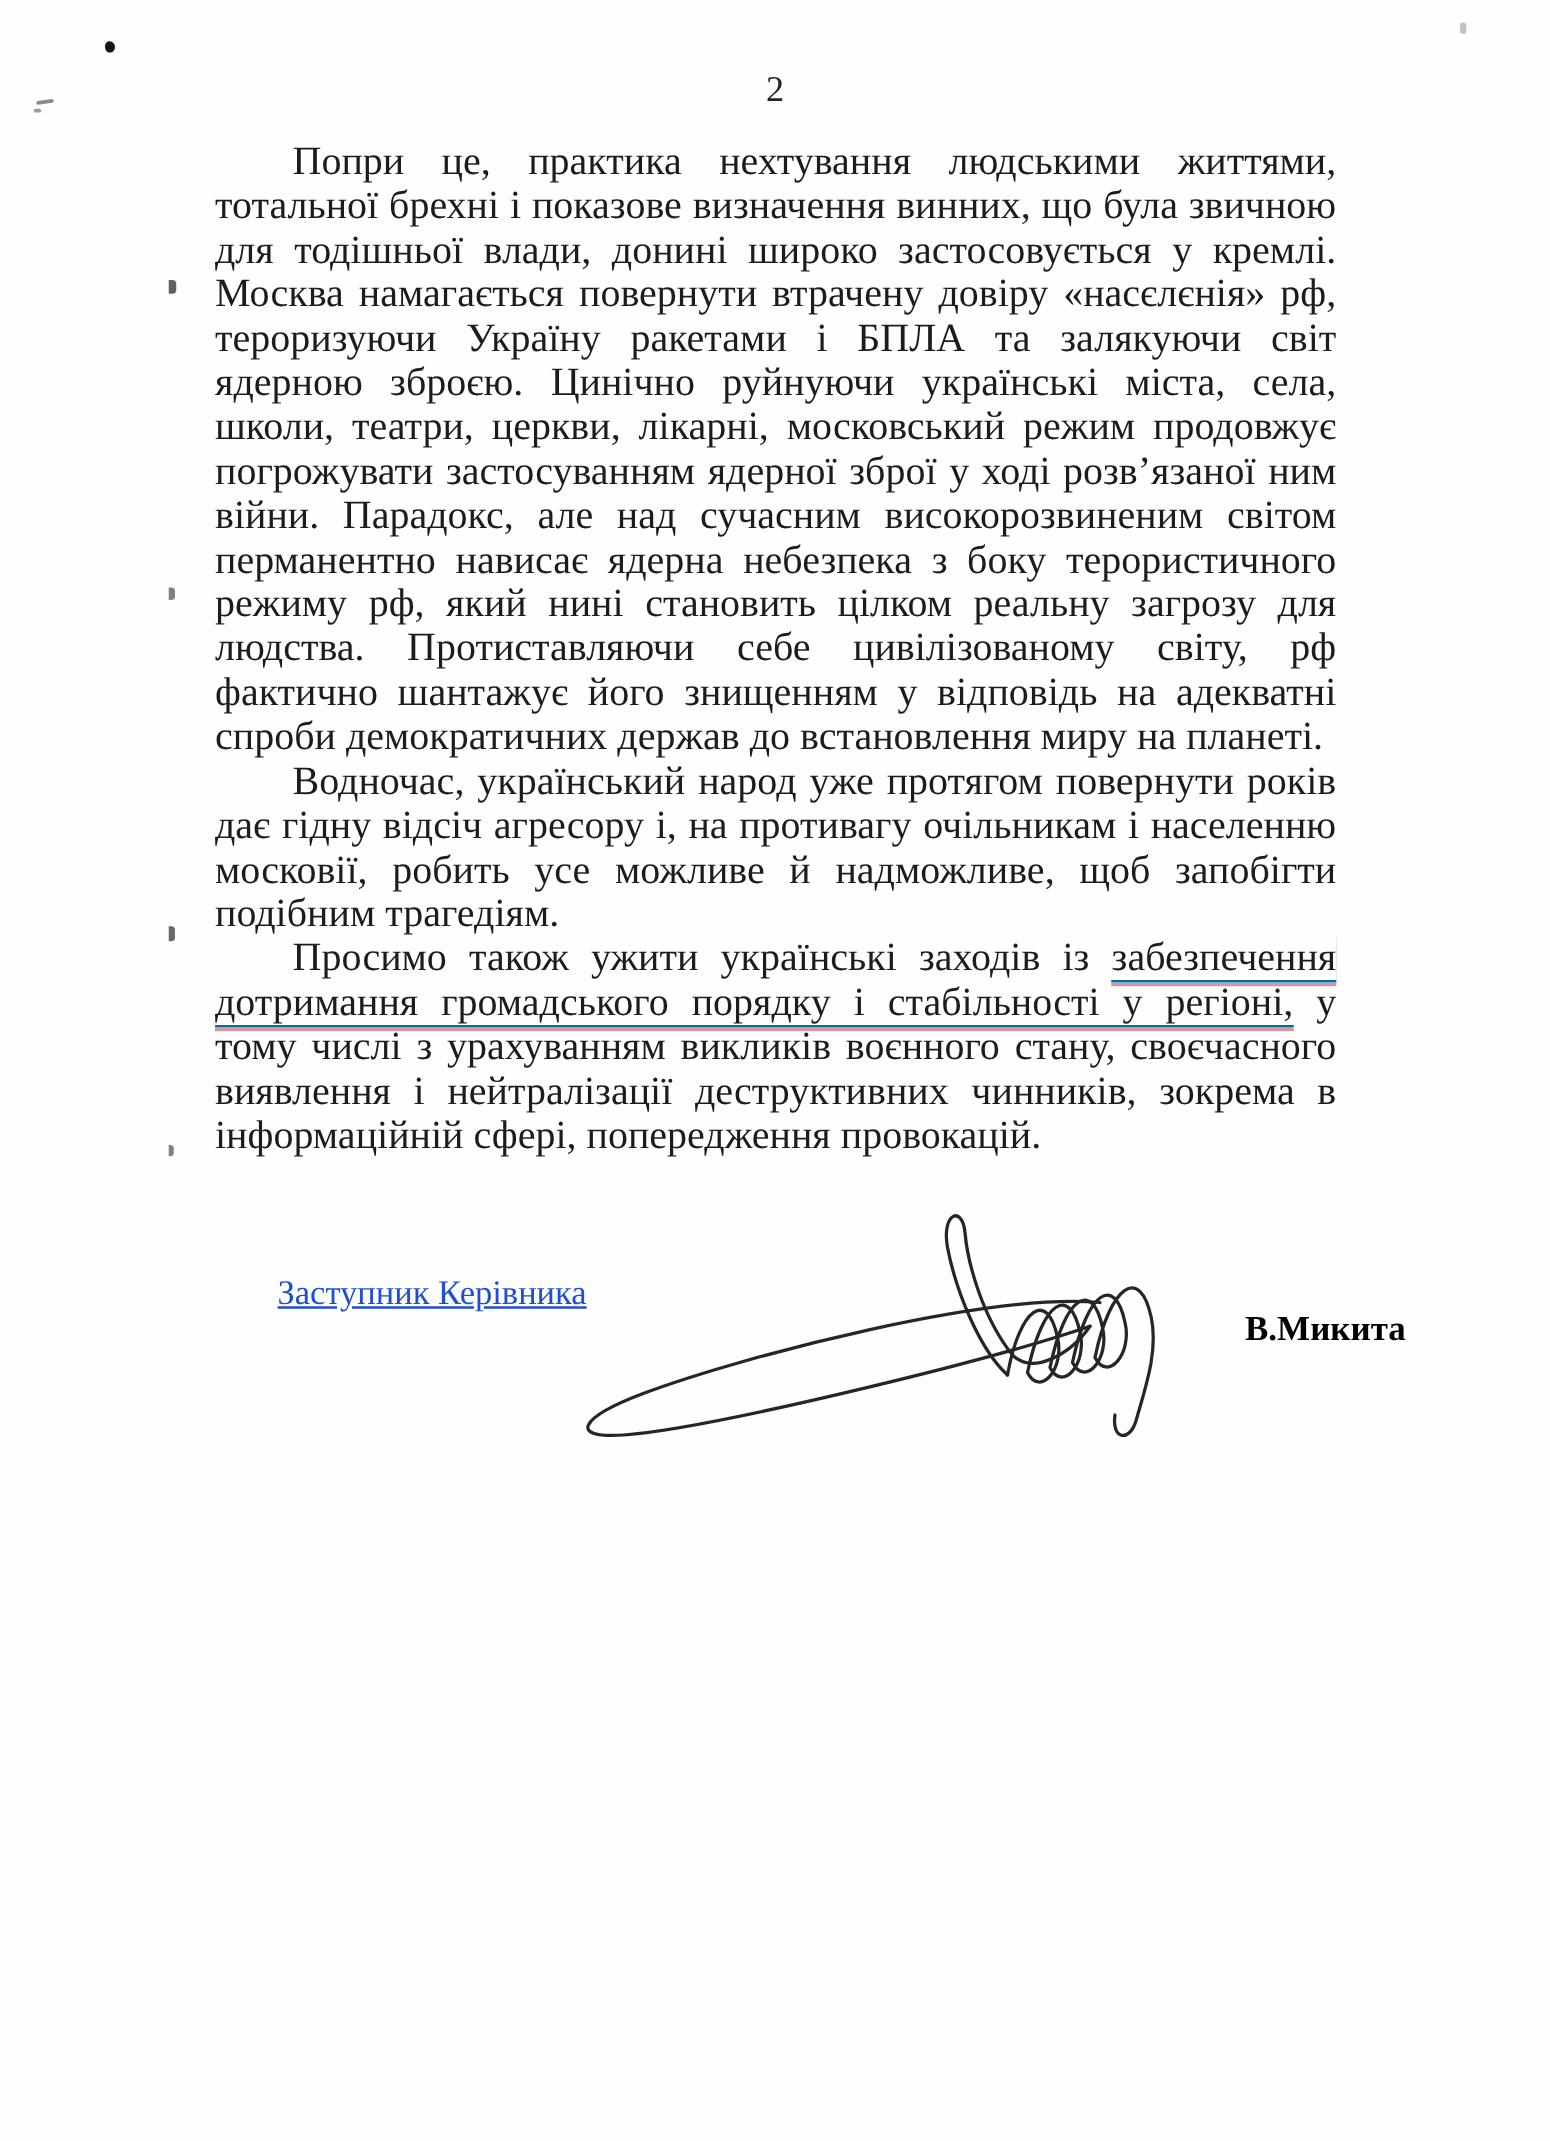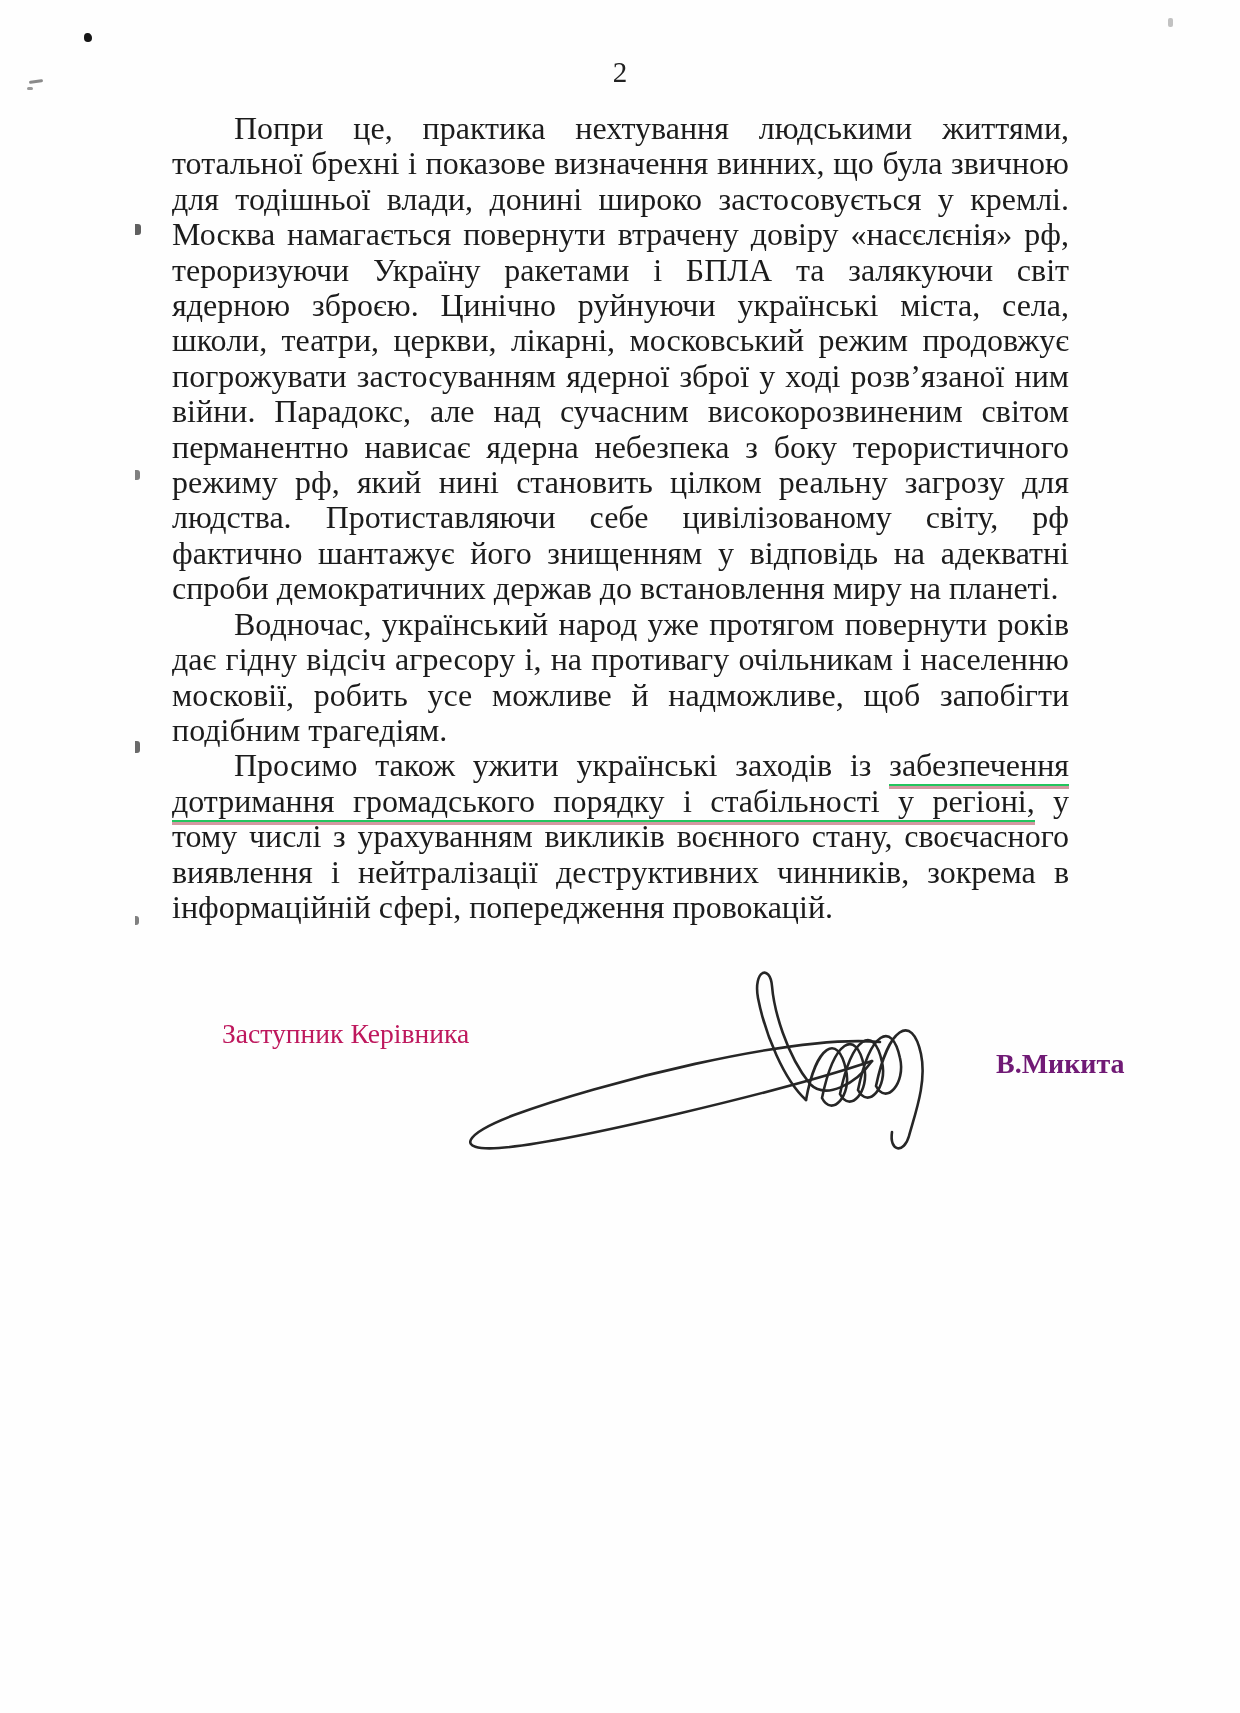--- a/index.html
+++ b/index.html
@@ -19,36 +19,37 @@
   .body-text{
     position:absolute;left:172px;top:111px;width:897px;
     font-size:32px;line-height:35.4px;
     text-align:justify;
   }
   .para{
     margin:0;padding:0;
     text-indent:62px;
   }
   .pen-underline{
-    border-bottom:2px solid #22c55e;
+    border-bottom:2px solid #0369a1;
     box-shadow:0 3px 0 0 #d298a1;
     padding-bottom:1px;
     -webkit-box-decoration-break:clone;
     box-decoration-break:clone;
   }
   .signature-block{position:absolute;left:0;top:0;width:1240px;height:0;}
   .sig-title{
     position:absolute;left:183px;top:1016px;
-    font-size:27.6px;line-height:35.6px;color:#be185d;
+    font-size:27.6px;line-height:35.6px;color:#1d4ed8;
     white-space:nowrap;
+    text-decoration:underline;
   }
   .sig-title .l1{margin-left:39px;}
   .sig-name{
     position:absolute;left:996px;top:1048px;
-    font-size:28px;font-weight:bold;color:#701a75;
+    font-size:28px;font-weight:bold;color:#000000;
     white-space:nowrap;
   }
   .sig-svg{position:absolute;left:452px;top:912px;}
   
   .artifact{position:absolute;pointer-events:none;}
   .a-dot{left:84px;top:33px;width:8px;height:9px;background:#161616;border-radius:45% 55% 50% 50%;}
   .a-tilde{left:29px;top:80px;width:14px;height:3px;background:#8a8a8a;border-radius:2px;transform:rotate(-8deg);}
   .a-tilde2{left:27px;top:87px;width:6px;height:3px;background:#9a9a9a;border-radius:2px;}
   .a-speck{left:1168px;top:18px;width:5px;height:9px;background:#c2c2c2;border-radius:2px;}
   .a-nub1{left:135px;top:224px;width:6px;height:11px;background:#2b2b2b;opacity:.75;border-radius:0 3px 3px 0;}

